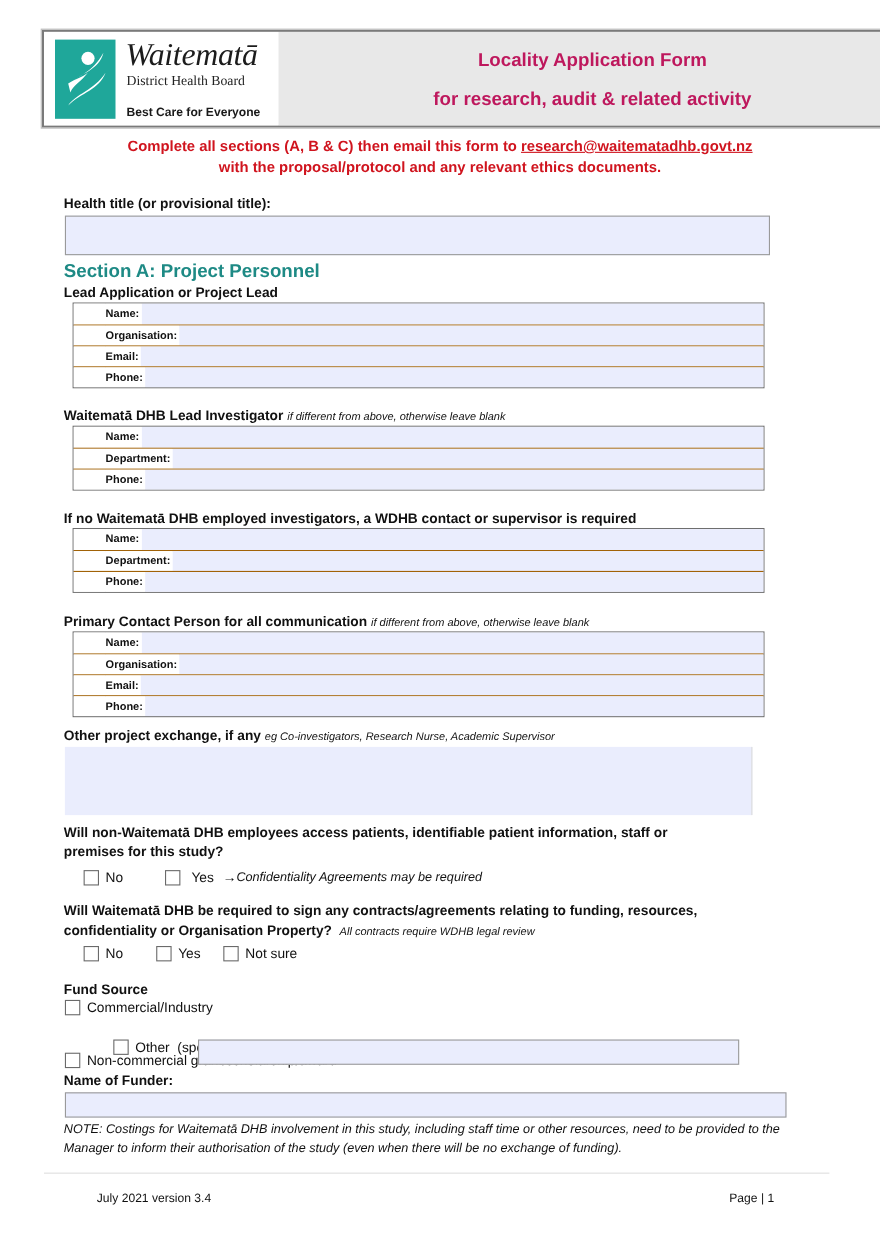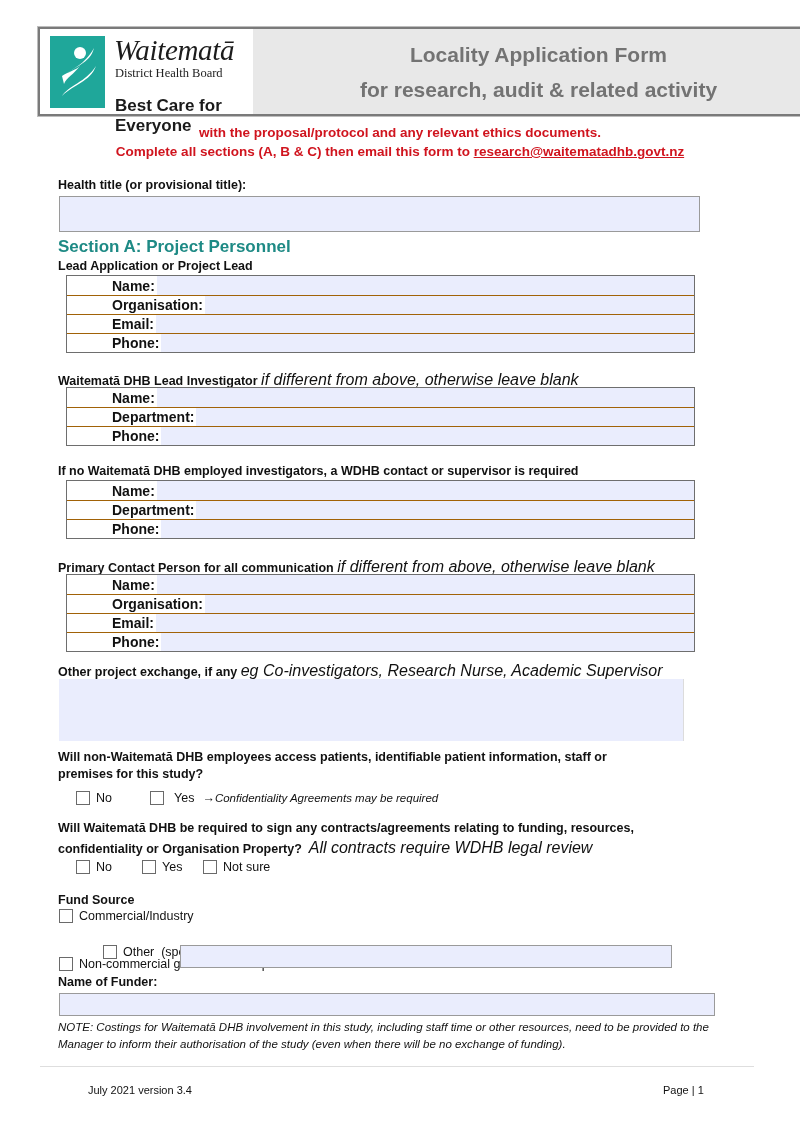--- a/index.html
+++ b/index.html
@@ -6,39 +6,39 @@
   html, body { width: 800px; height: 1131px; background: #ffffff; }
   body { font-family: "Liberation Sans", "DejaVu Sans", sans-serif; color: #111; position: relative; overflow: hidden; }
 
   .header { position: absolute; left: 38px; top: 27px; width: 788px; height: 89px; border: 2px solid #7a7a7a; display: flex; background: #fff; }
   .header::after { content: ""; position: absolute; left: -3px; top: -3px; right: -3px; bottom: -3px; border: 1px solid #bdbdbd; pointer-events: none; }
   .logo-cell { width: 213px; height: 100%; background: #fff; position: relative; }
   .logo-mark { position: absolute; left: 10px; top: 7px; width: 55px; height: 72px; background: #1fa79a; }
   .logo-mark svg { width: 100%; height: 100%; }
   .logo-name { position: absolute; left: 74px; top: 5px; font-family: "Liberation Serif", "DejaVu Serif", serif; font-style: italic; font-size: 29px; color: #1c1c1c; letter-spacing: -0.3px; }
   .logo-sub { position: absolute; left: 75px; top: 37px; font-family: "Liberation Serif", "DejaVu Serif", serif; font-size: 12.5px; color: #222; }
-  .logo-tag { position: absolute; left: 75px; top: 67px; font-size: 17px; font-weight: bold; color: #1a1a1a; }
+  .logo-tag { position: absolute; left: 75px; top: 67px; font-size: 11px; font-weight: bold; color: #1a1a1a; }
   .title-cell { flex: 1; background: #e8e8e8; display: flex; flex-direction: column; justify-content: center; align-items: center; }
-  .title-line { font-size: 21px; font-weight: bold; color: #737373; line-height: 35px; }
+  .title-line { font-size: 17px; font-weight: bold; color: #be185d; line-height: 35px; }
 
   .instructions { position: absolute; left: 0; width: 800px; top: 123px; text-align: center; color: #d0141e; font-weight: bold; font-size: 13.5px; line-height: 19px; }
   .instructions a { color: #d0141e; text-decoration: underline; }
 
   .label { position: absolute; left: 58px; font-size: 12.5px; font-weight: bold; color: #111; white-space: nowrap; }
-  .label i { font-weight: normal; font-style: italic; font-size: 16px; }
+  .label i { font-weight: normal; font-style: italic; font-size: 10px; }
   .section-title { position: absolute; left: 58px; top: 237px; font-size: 17px; font-weight: bold; color: #1e8a85; }
 
   .textbox { position: absolute; background: #eaedfd; border: 1px solid #9a9a9a; }
   .textbox.soft { border: none; border-right: 1px solid #dcdcdc; }
 
   .fieldtable { position: absolute; left: 66px; width: 629px; border: 1px solid #6e6e6e; }
   .frow { height: 19px; border-top: 1px solid #a16207; display: flex; align-items: center; position: relative; }
   .frow:first-child { border-top: none; }
   .frow .flabel { width: 29px; background: #fff; height: 100%; }
-  .frow .ftext { font-size: 14px; font-weight: bold; background: #fff; height: 100%; display: flex; align-items: center; padding-right: 2px; margin-left: 16px; }
+  .frow .ftext { font-size: 10px; font-weight: bold; background: #fff; height: 100%; display: flex; align-items: center; padding-right: 2px; }
   .frow .finput { flex: 1; height: 100%; background: #eaedfd; }
 
   .cb { display: inline-block; width: 14px; height: 14px; border: 1px solid #6a6a6a; background: #fff; vertical-align: middle; }
   .opt { position: absolute; font-size: 12.5px; color: #111; display: flex; align-items: center; gap: 6px; white-space: nowrap; }
   .opt i { font-size: 11.5px; }
 
   .note { position: absolute; left: 58px; top: 1019px; width: 690px; font-size: 11.5px; font-style: italic; line-height: 17px; color: #111; }
 
   .footer-rule { position: absolute; left: 40px; top: 1066px; width: 714px; height: 1px; background: #dedede; }
   .footer-left { position: absolute; left: 88px; top: 1084px; font-size: 11px; color: #111; }
@@ -61,22 +61,22 @@
     <div class="logo-sub">District Health Board</div>
     <div class="logo-tag">Best Care for Everyone</div>
   </div>
   <div class="title-cell">
     <div class="title-line">Locality Application Form</div>
     <div class="title-line">for research, audit &amp; related activity</div>
   </div>
 </div>
 
 <div class="instructions">
+  <div><span>Complete all sections (A, B &amp; C) then email this form to </span><a>research@waitematadhb.govt.nz</a></div>
   <div>with the proposal/protocol and any relevant ethics documents.</div>
-  <div><span>Complete all sections (A, B &amp; C) then email this form to </span><a>research@waitematadhb.govt.nz</a></div>
 </div>
 
 <div class="label" style="top:178px">Health title (or provisional title):</div>
 <div class="textbox" style="left:59px; top:196px; width:641px; height:36px;"></div>
 
 <div class="section-title">Section A: Project Personnel</div>
 
 <div class="label" style="top:259px">Lead Application or Project Lead</div>
 <div class="fieldtable" style="top:275px">
   <div class="frow">

